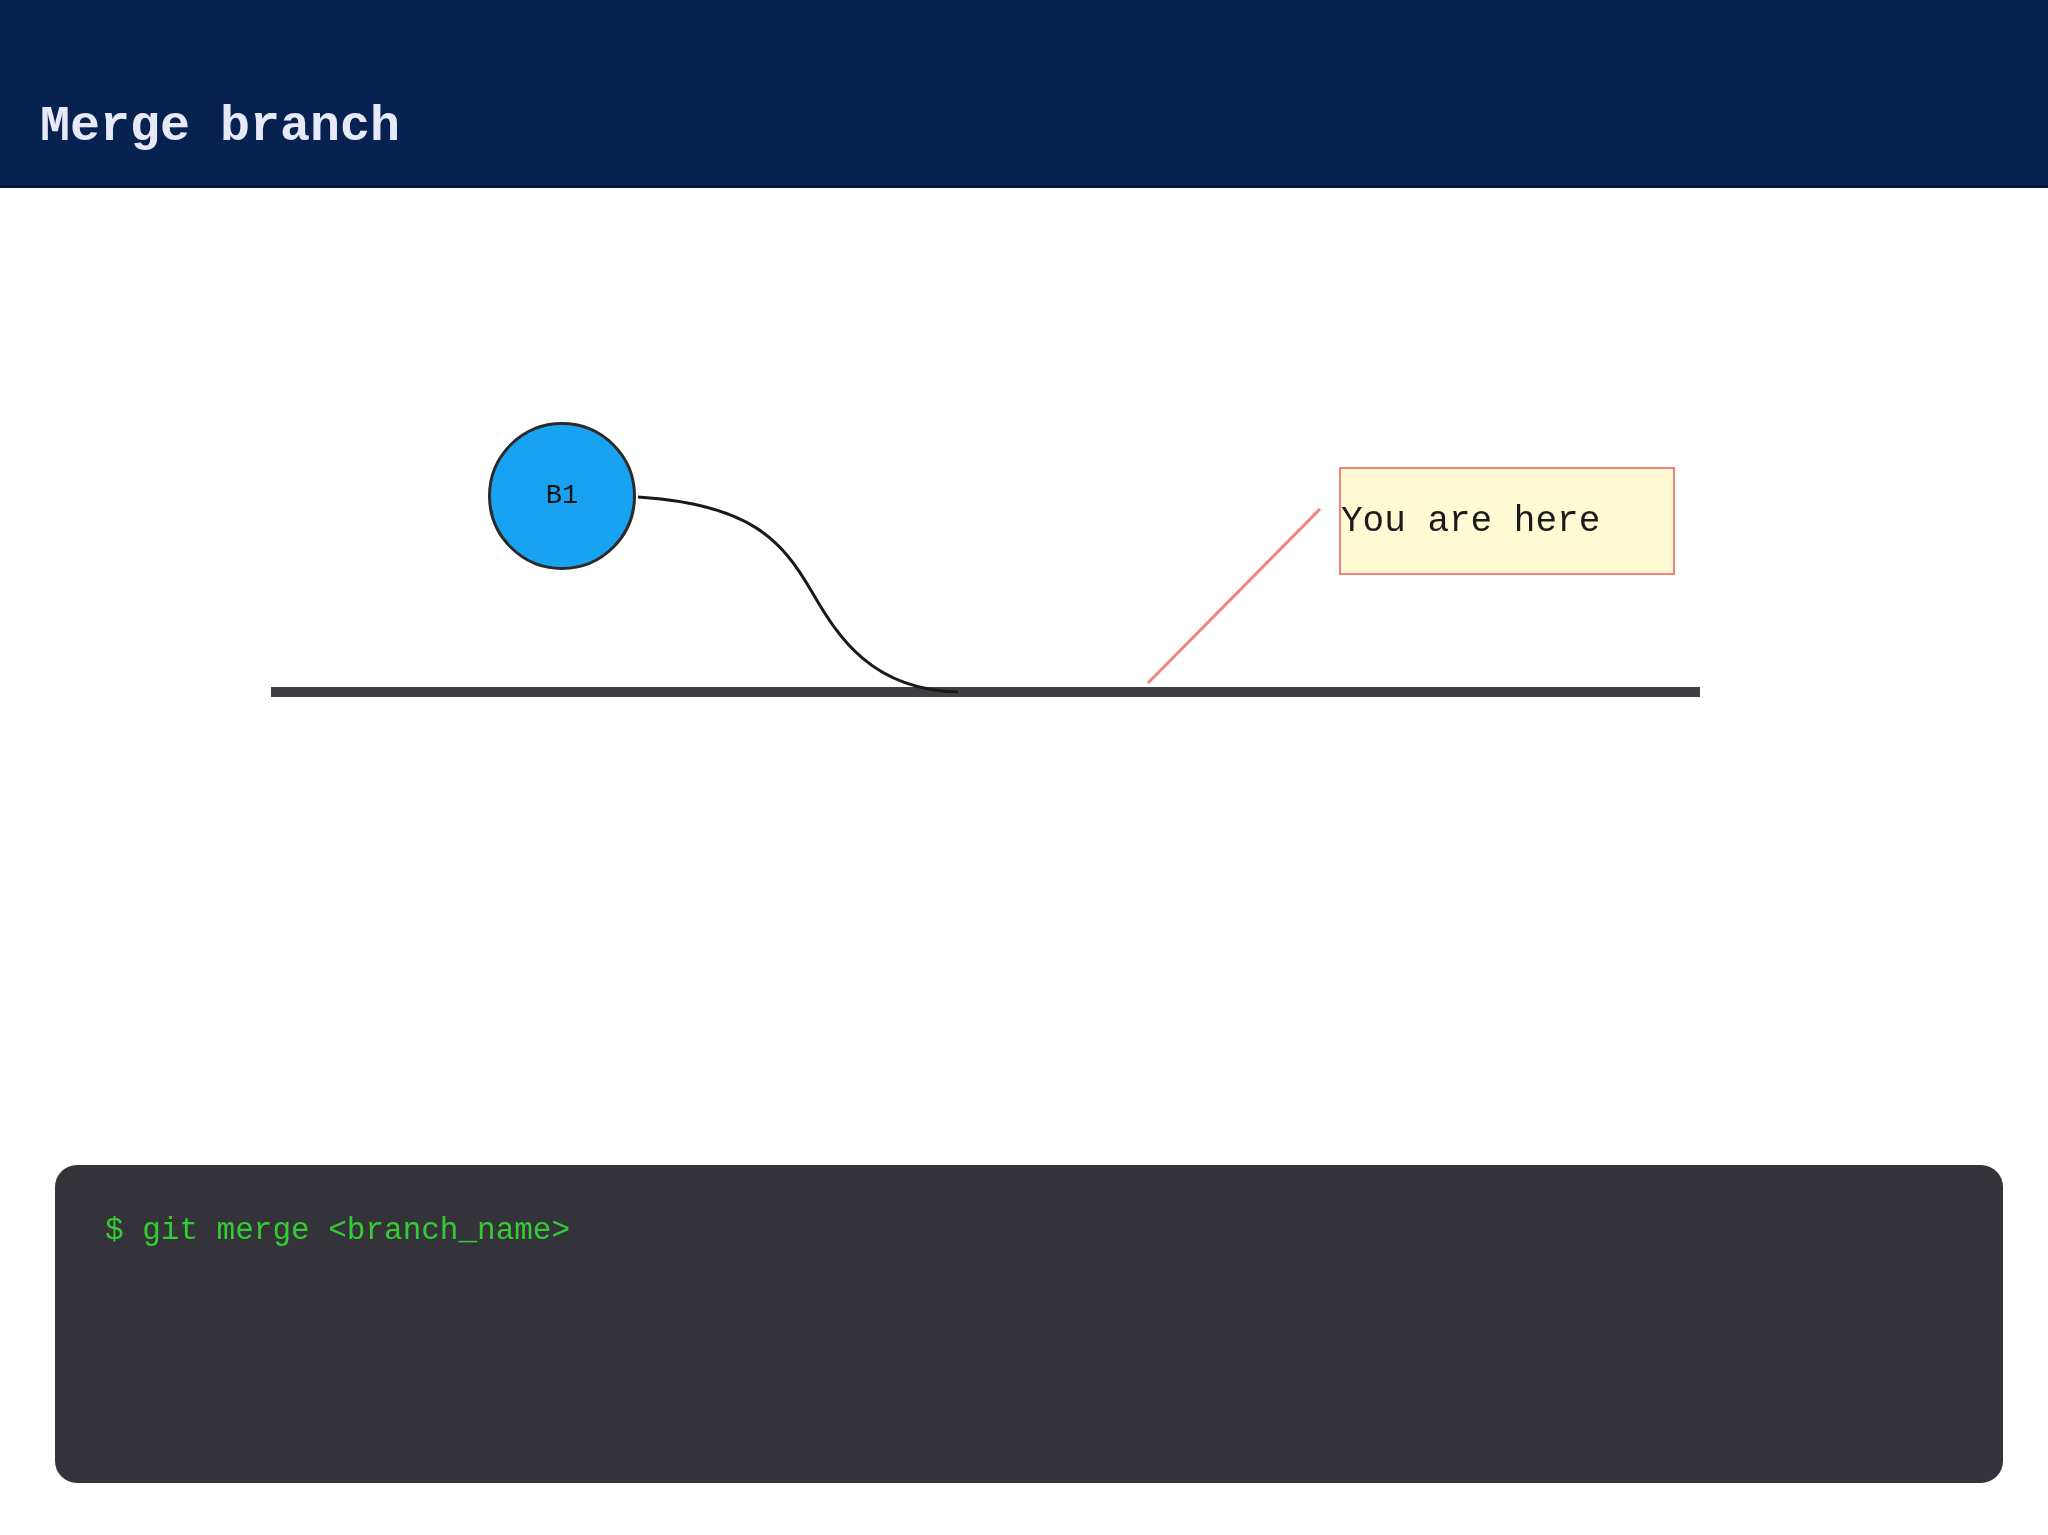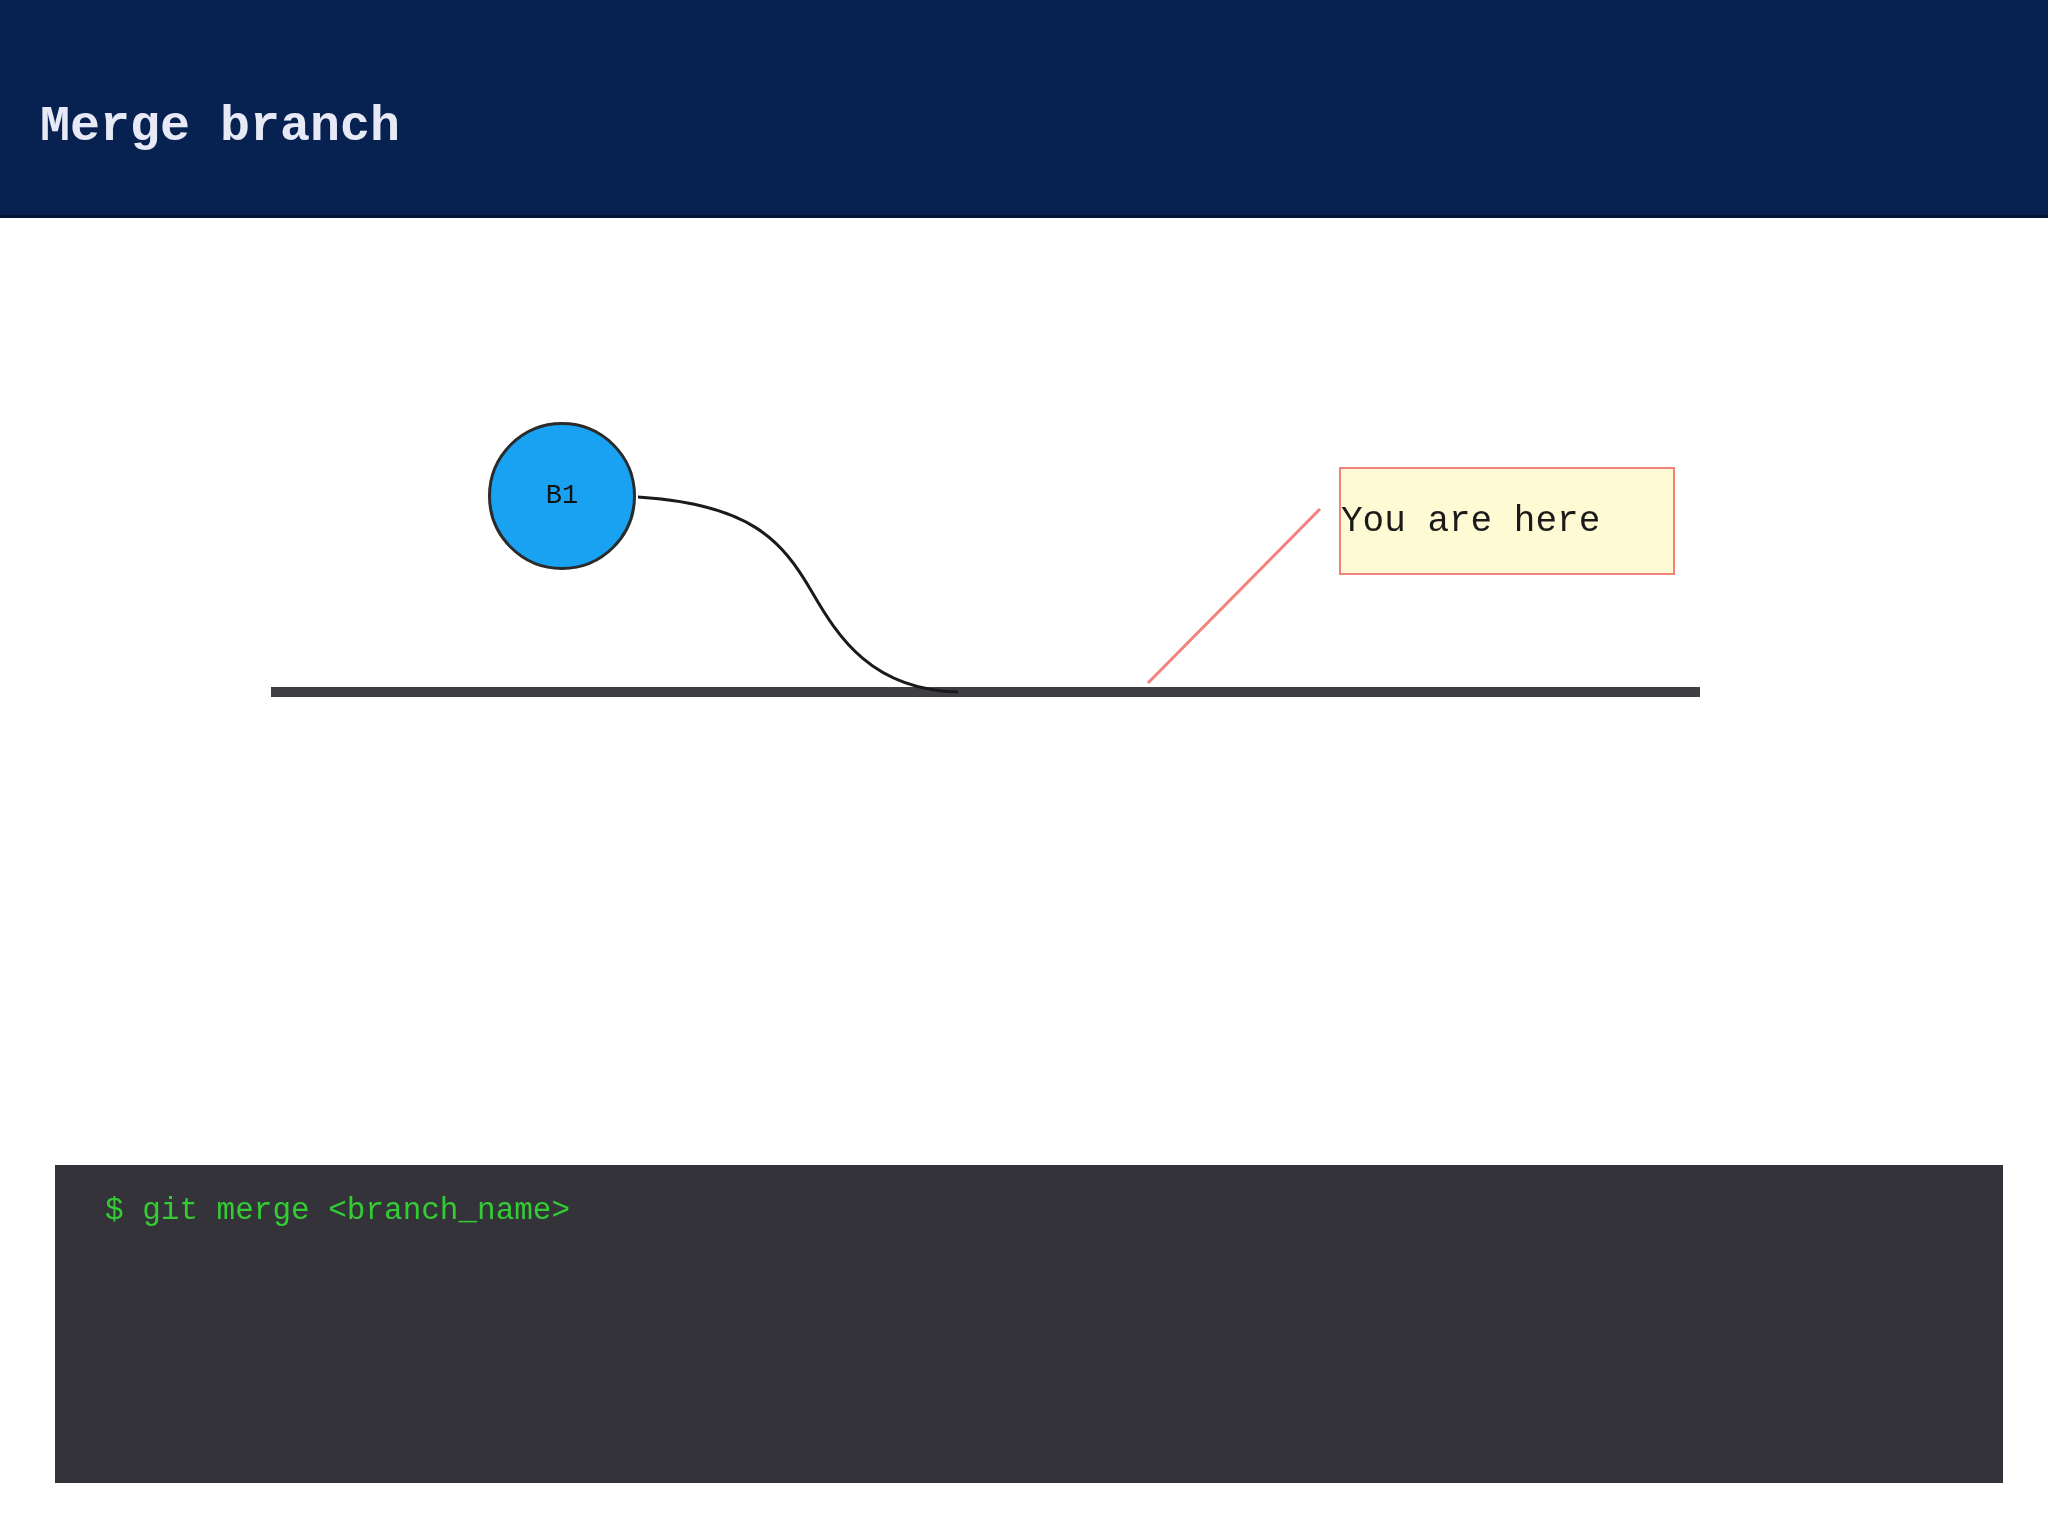--- a/index.html
+++ b/index.html
@@ -14,21 +14,21 @@
     background: var(--body-bg, #ffffff);
     overflow: hidden;
     font-family: "Liberation Mono", "DejaVu Sans Mono", monospace;
   }
 
   
   .header {
     position: absolute;
     left: 0; top: 0;
     width: 2048px;
-    height: 218px;
+    height: 188px;
     background: var(--header-bg, #072150);
     border-bottom: 3px solid rgba(0,0,0,0.35);
     box-sizing: border-box;
   }
   .header .title {
     position: absolute;
     left: 40px;
     top: 98px;
     font-size: 50px;
     line-height: 58px;
@@ -106,21 +106,22 @@
 
   
   .terminal {
     position: absolute;
     left: 55px;
     top: 1165px;
     width: 1948px;
     height: 318px;
     background: var(--terminal-bg, #343339);
     box-sizing: border-box;
-    padding: 26px 0 0 50px;
+    padding: 46px 0 0 50px;
+    border-radius: 22px;
   }
   .terminal .command {
     font-size: 31px;
     line-height: 40px;
     color: var(--terminal-text, #33cc33);
     white-space: pre;
   }
 </style>
 </head>
 <body>

